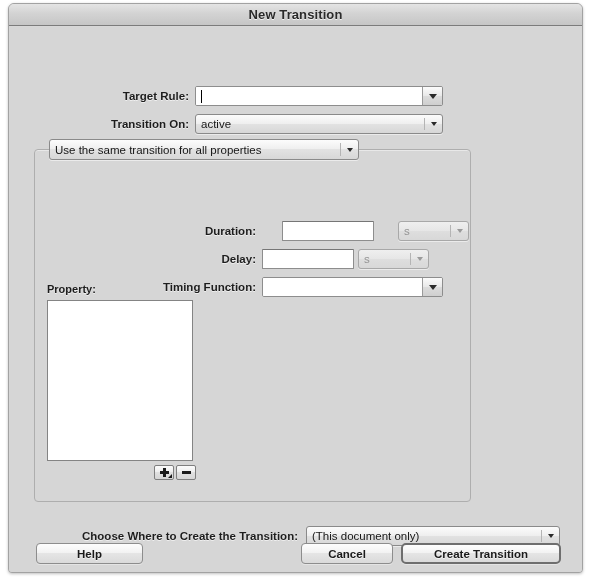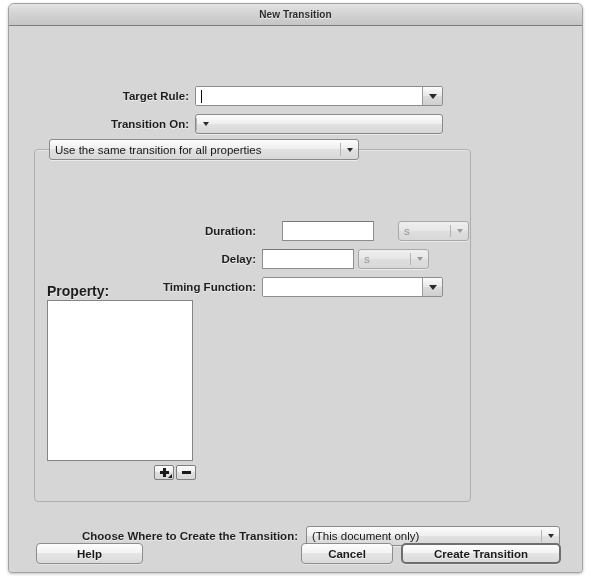--- a/index.html
+++ b/index.html
@@ -36,21 +36,21 @@
     width: 100%;
     height: 22px;
     background: linear-gradient(to bottom, #e4e4e4 0%, #d3d3d3 45%, #c6c6c6 100%);
     border-bottom: 1px solid #7c7c7c;
     box-sizing: border-box;
     display: flex;
     align-items: center;
     justify-content: center;
   }
   .titlebar-text {
-    font-size: 10px;
+    font-size: 13px;
     font-weight: bold;
     color: #2a2a2a;
     letter-spacing: 0.1px;
     text-shadow: 0 1px 0 rgba(255,255,255,0.75);
   }
 
   .content {
     position: absolute;
     left: 0;
     top: 23px;
@@ -61,21 +61,21 @@
 
   
   .lbl {
     font-size: 11.5px;
     font-weight: bold;
     color: #1d1d1d;
     text-shadow: 0 1px 0 rgba(255,255,255,0.6);
     white-space: nowrap;
   }
   .lbl-plain {
-    font-size: 14px;
+    font-size: 11px;
     font-weight: bold;
     color: #1d1d1d;
     text-shadow: 0 1px 0 rgba(255,255,255,0.6);
   }
 
   .row {
     position: absolute;
     display: flex;
     align-items: center;
     margin-top: 35px;
@@ -320,20 +320,21 @@
         <div class="arrowbtn">
           <span class="caret"></span>
         </div>
         <div class="focusring"></div>
       </div>
     </div>
 
     <div class="row" style="left:95px; top:52px; width:340px;">
       <div class="lbl" style="width:85px;">Transition On:</div>
       <div class="popup" style="width:248px; margin-left:6px;">
+        <div class="ptext">active</div>
         <div class="psep"></div>
         <div class="parrow">
           <span class="caret small"></span>
         </div>
       </div>
     </div>
 
     <div class="groupbox">
 
       <div class="groupbox-title">

